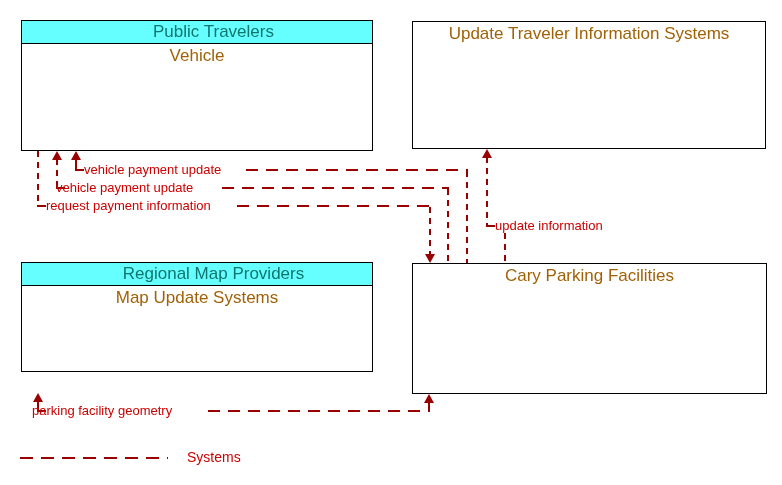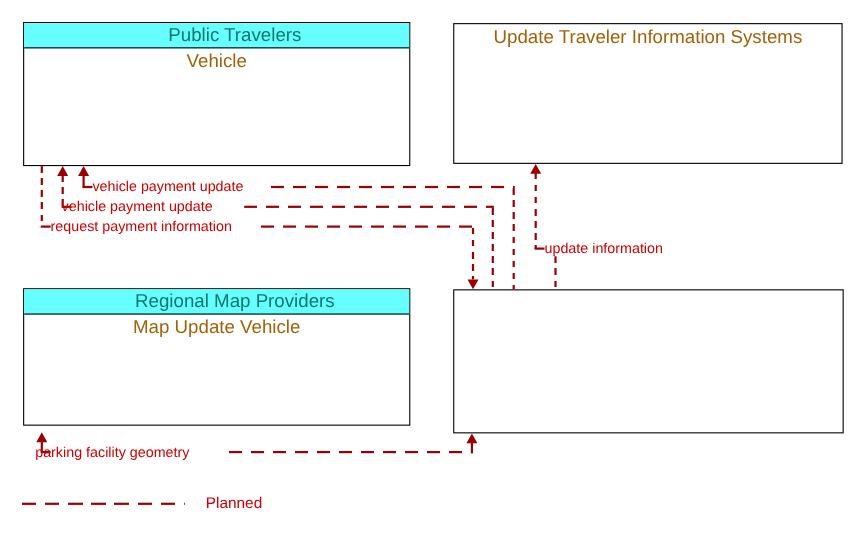--- a/index.html
+++ b/index.html
@@ -64,26 +64,27 @@
 
   <div class="entity-box" style="left:21px;top:20px;width:352px;height:131px">
     <div class="entity-header">Public Travelers</div>
     <div class="entity-body">Vehicle</div>
   </div>
 
   <div class="entity-box" style="left:412px;top:21px;width:354px;height:128px">
     <div class="entity-body">Update Traveler Information Systems</div>
   </div>
 
-  <div class="entity-box" style="left:21px;top:262px;width:352px;height:125px">
+  <div class="entity-box" style="left:21px;top:262px;width:352px;height:110px">
     <div class="entity-header">Regional Map Providers</div>
-    <div class="entity-body">Map Update Vehicle</div>
+    <div class="entity-body">Map Update Systems</div>
   </div>
 
   <div class="entity-box" style="left:412px;top:263px;width:355px;height:131px">
+    <div class="entity-body">Cary Parking Facilities</div>
   </div>
 
   <div>
     <div class="arrow-up" style="left:71px;top:151px"></div>
     <div class="vsolid" style="left:75px;top:159px;height:11px"></div>
     <div class="hsolid" style="left:75px;top:169px;width:9px"></div>
     <div class="flow-label" style="left:84px;top:163px">vehicle payment update</div>
     <div class="hdash" style="left:246px;top:169px;width:222px"></div>
     <div class="vdash" style="left:466px;top:171px;height:92px"></div>
   </div>
@@ -119,16 +120,16 @@
     <div class="vsolid" style="left:37px;top:401px;height:10px"></div>
     <div class="hsolid" style="left:37px;top:410px;width:9px"></div>
     <div class="flow-label" style="left:32px;top:404px">parking facility geometry</div>
     <div class="hdash" style="left:208px;top:410px;width:222px"></div>
     <div class="vsolid" style="left:428px;top:402px;height:10px"></div>
     <div class="arrow-up" style="left:424px;top:394px"></div>
   </div>
 
   <div>
     <div class="legend-line" style="left:20px;top:457px;width:148px"></div>
-    <div class="legend-label" style="left:187px;top:450px">Planned</div>
+    <div class="legend-label" style="left:187px;top:450px">Systems</div>
   </div>
 
 </div>
 
 </body></html>

